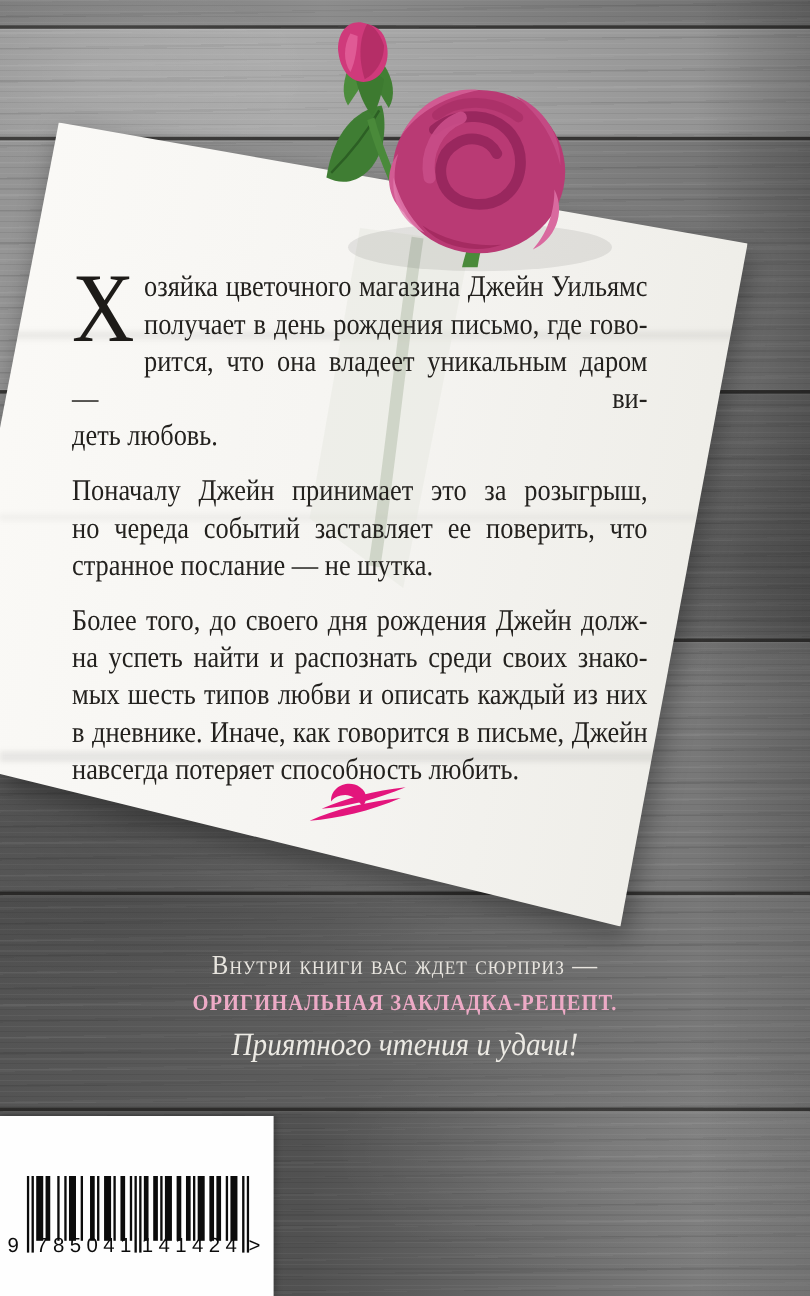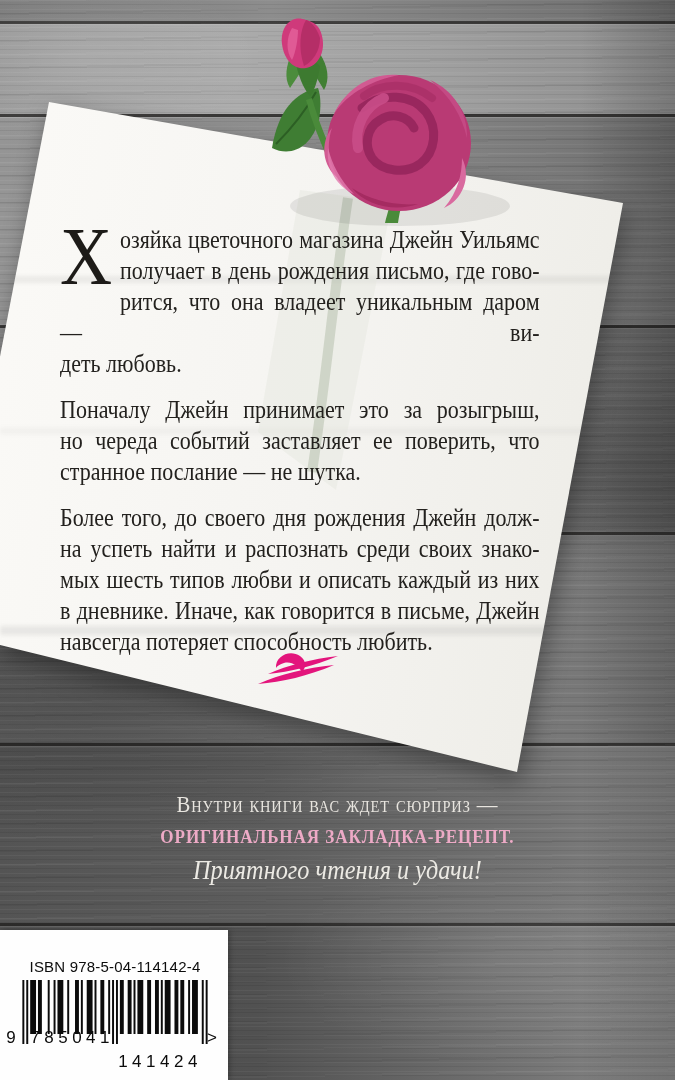--- a/index.html
+++ b/index.html
@@ -64,21 +64,21 @@
   .barcode-box{position:absolute;left:0;top:930px;width:228px;height:150px;background:#fefefe;
                box-shadow:2px 0 5px rgba(0,0,0,.25);}
   .isbn{position:absolute;left:22px;top:28px;width:186px;text-align:center;
         font-family:"Liberation Sans",sans-serif;font-size:15px;letter-spacing:.2px;color:#0d0d0d;}
   .bars{position:absolute;left:22px;top:50px;width:186px;height:64px;}
   .bars svg rect{fill:#0b0b0b;}
   .bdig{position:absolute;top:98px;font-family:"Liberation Sans",sans-serif;
         font-size:17px;color:#0b0b0b;}
   .d9{left:2px;width:18px;text-align:center;}
   .g1{left:24px;width:90px;text-align:right;letter-spacing:4.5px;}
-  .g2{left:115px;width:90px;text-align:center;letter-spacing:4.5px;margin-top:24px;}
+  .g2{left:115px;width:90px;text-align:center;letter-spacing:4.5px;}
   .gt{left:207px;width:18px;text-align:left;}
 </style>
 </head>
 <body>
 
 <div class="wood">
   <div class="plank p0"></div>
   <div class="plank p1"></div>
   <div class="plank p2"></div>
   <div class="plank p3"></div>
@@ -168,21 +168,20 @@
   </g>
 </svg>
 
 <div class="promo">
   <div class="l1">Внутри книги вас ждет сюрприз —</div>
   <div class="l2" style="color:#edaac6">ОРИГИНАЛЬНАЯ ЗАКЛАДКА-РЕЦЕПТ.</div>
   <div class="l3">Приятного чтения и удачи!</div>
 </div>
 
 <div class="barcode-box">
-  <div class="isbn">ISBN 978-5-04-114142-4</div>
   <div class="bars" id="bars"><svg width="186" height="64" viewBox="0 0 185.25 64">
         <rect x="0.00" y="0" width="1.95" height="64"></rect>
         <rect x="3.90" y="0" width="1.95" height="64"></rect>
         <rect x="7.80" y="0" width="5.85" height="54"></rect>
         <rect x="15.60" y="0" width="3.90" height="54"></rect>
         <rect x="25.35" y="0" width="1.95" height="54"></rect>
         <rect x="31.20" y="0" width="1.95" height="54"></rect>
         <rect x="35.10" y="0" width="5.85" height="54"></rect>
         <rect x="44.85" y="0" width="1.95" height="54"></rect>
         <rect x="52.65" y="0" width="3.90" height="54"></rect>

